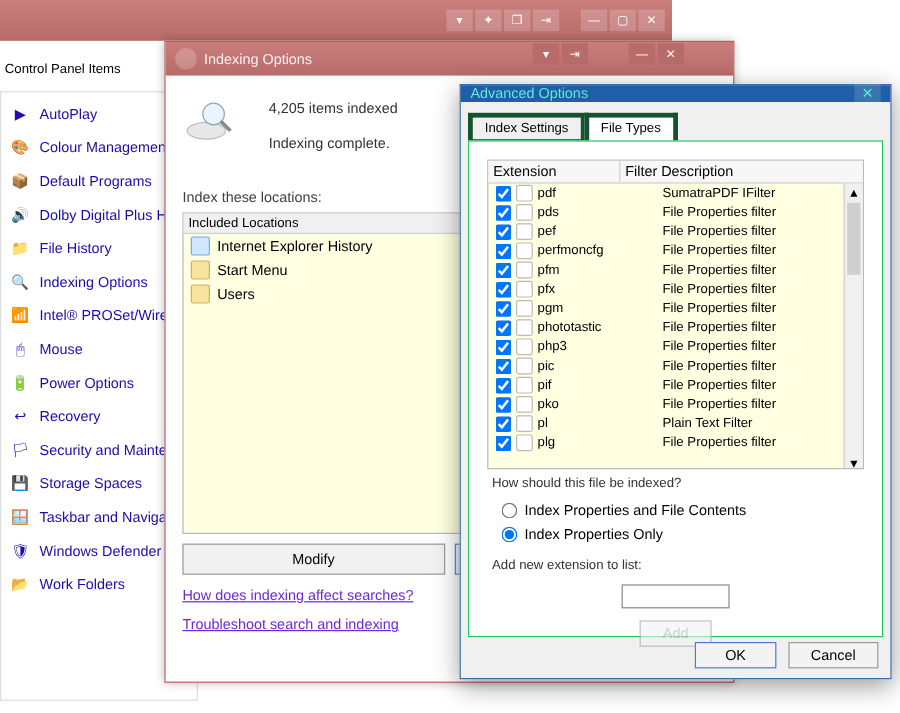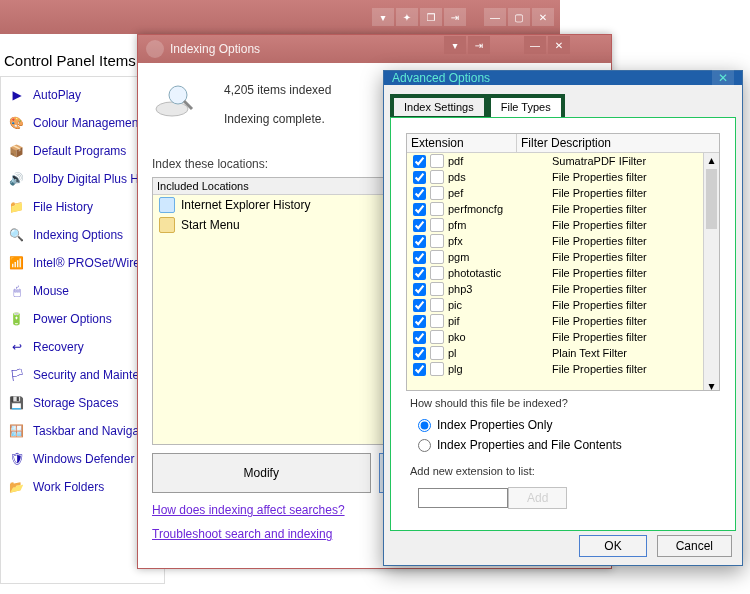--- a/index.html
+++ b/index.html
@@ -1,40 +1,40 @@
 <!DOCTYPE html>
 <html><head>
 <meta charset="utf-8">
 <style>
 * { box-sizing: border-box; margin: 0; padding: 0; font-family: "Segoe UI", Tahoma, sans-serif; font-size: 12px; }
 body { background: #fff; width: 750px; height: 594px; overflow: hidden; position: relative; }
 
 
 .cp-nav { position: absolute; left: 0; top: 44px; width: 165px; bottom: 10px; background: #fff; border: 1px solid #dcdcdc; padding: 4px 0; }
-.cp-title { position: absolute; left: 4px; top: 52px; font-size: 15px; }
+.cp-title { position: absolute; left: 4px; top: 52px; font-size: 11px; }
 .cp-item { display: flex; align-items: center; gap: 8px; padding: 6px 8px; color: #1a0dab; cursor: pointer; white-space: nowrap; overflow: hidden; }
 .cp-item .ico { width: 16px; height: 16px; flex: none; display: inline-flex; align-items: center; justify-content: center; font-size: 12px; }
 
 
 .win-index { position: absolute; left: 137px; top: 34px; width: 475px; height: 535px; background: #fff; border: 1px solid #b85c5c; box-shadow: 0 0 8px rgba(0,0,0,.3); }
 .win-index .titlebar { height: 28px; background: linear-gradient(#c97e7c,#b86c6a); display: flex; align-items: center; padding: 0 8px; color: #fff; }
 .win-index .titlebar .globe { width: 18px; height: 18px; background:#fff3; border-radius:50%; margin-right:6px;}
 .win-index .titlebar .tb-title { flex:1; font-size:12px; opacity:.9;}
 .win-index .body { padding: 18px 14px; }
 .mag { width:48px; height:42px; float:left; }
 .mag svg{width:100%;height:100%}
 .idx-stat { margin-left: 72px; color:#333; line-height:1.6; }
 .sect-lbl { clear:both; padding-top:28px; color:#404040; }
 .loc-box { margin-top:6px; border:1px solid #b9b9b9; height:268px; background:#ffffe1; }
 .loc-hdr { background:#f0f0f0; border-bottom:1px solid #cfcfcf; padding:2px 4px; font-size:11px;}
 .loc-row { display:flex; align-items:center; gap:6px; padding:2px 6px;}
 .fico { width:16px; height:16px; background:#f7e39e; border:1px solid #d6b24e; border-radius:2px;}
 .fico.g { background:#cfe8ff; border-color:#6bb0e6;}
 .btnrow { display:flex; gap:8px; margin-top:8px; }
-.wbtn { flex:1; height:40px; border:1px solid #9a9a9a; background:#f1f1f1; cursor:pointer; display:flex; align-items:center; justify-content:center; gap:6px; }
+.wbtn { flex:1; height:26px; border:1px solid #9a9a9a; background:#f1f1f1; cursor:pointer; display:flex; align-items:center; justify-content:center; gap:6px; }
 .wbtn.sel { border-color:#5a8fd6; background:#e4f0fc; }
 .shield{width:14px;height:14px;}
 .lnk { color:#6d28d9; text-decoration:underline; cursor:pointer; display:block; margin-top:10px;}
 
 
 .bgtitle { position:absolute; left:0; top:0; width:560px; height:34px; background:linear-gradient(#c97e7c,#b86c6a); display:flex; justify-content:flex-end; align-items:center; padding:0 6px; gap:2px;}
 .bgtitle .sq{width:22px;height:18px;background:#ffffff30;display:flex;align-items:center;justify-content:center;color:#fff;font-size:10px;}
 
 
 .dlg { position:absolute; left:383px; top:70px; width:360px; height:496px; background:#f0f0f0; border:1px solid #3a6ea5; box-shadow:0 6px 20px rgba(0,0,0,.4);}
@@ -51,21 +51,21 @@
 .ft-head .c2{flex:1;padding:2px 4px;}
 .ft-rows{flex:1;overflow-y:auto;}
 .ftr{display:flex;align-items:center;padding:1px 2px;}
 .ftr input{margin:0 4px;}
 .ftr .exti{width:14px;height:14px;margin-right:4px;background:#fff;border:1px solid #bbb;border-radius:2px;}
 .ftr .c1{width:104px;font-size:11px;}
 .ftr .c2{flex:1;font-size:11px;}
 .sb{width:16px;background:#f0f0f0;border-left:1px solid #cfcfcf;}
 .group{padding:6px 4px;font-size:11px;color:#333;}
 .radio{display:flex;align-items:center;gap:6px;padding:3px 12px;font-size:11px;}
-.addrow{display:flex;align-items:center;padding:4px 12px;}
+.addrow{display:flex;align-items:center;gap:10px;padding:4px 12px;flex-direction:column;}
 .addrow input[type=text]{width:90px;height:20px;border:1px solid #888;}
 .dbtn{height:22px;padding:0 18px;border:1px solid #9a9a9a;background:#f3f3f3;cursor:pointer;}
 .dlg .footer{position:absolute;bottom:8px;right:10px;display:flex;gap:10px;}
 
 
 .mini{position:absolute;left:444px;top:36px;display:flex;gap:2px;}
 .mini .sq{width:22px;height:18px;background:#b86c6a;color:#fff;display:flex;align-items:center;justify-content:center;font-size:10px;}
 </style>
 </head>
 <body>
@@ -168,20 +168,24 @@
       <div class="loc-hdr">Included Locations</div>
       <div id="locrows">
           <div class="loc-row">
             <span class="fico g"></span>
             <span>Internet Explorer History</span>
           </div>
           <div class="loc-row">
             <span class="fico"></span>
             <span>Start Menu</span>
           </div>
+          <div class="loc-row">
+            <span class="fico"></span>
+            <span>Users</span>
+          </div>
         </div>
     </div>
     <div class="btnrow">
       <button class="wbtn">
           <span>Modify</span>
         </button>
       <button class="wbtn sel">
         <svg class="shield" viewBox="0 0 14 14">
             <path d="M7 1 L13 3 V7 C13 10 10 12 7 13 C4 12 1 10 1 7 V3 Z" fill="#f6c842" stroke="#a87b12"></path>
             <path d="M7 1 L13 3 V7 L7 7 Z" fill="#3f7fe0"></path>
@@ -305,26 +309,26 @@
           </div>
         <div class="sb">
           <div style="text-align:center">▴</div>
           <div style="height:60px;background:#cfcfcf;margin:2px;"></div>
           <div style="text-align:center;margin-top:150px">▾</div>
         </div>
       </div>
     </div>
     <div class="group">How should this file be indexed?</div>
     <label class="radio">
+        <input type="radio" style=""> 
+        <span>Index Properties and File Contents</span>
+      </label>
+    <label class="radio">
         <input type="radio" checked="" style=""> 
         <span>Index Properties Only</span>
-      </label>
-    <label class="radio">
-        <input type="radio" style=""> 
-        <span>Index Properties and File Contents</span>
       </label>
     <div class="group" style="padding-top:10px">Add new extension to list:</div>
     <div class="addrow">
       <input type="text" style="">
       <button class="dbtn" disabled="" style="opacity:.6"><span>Add</span></button>
     </div>
   </div>
   <div class="footer">
     <button class="dbtn" style="border-color:#4a7fd0;padding:0 24px"><span>OK</span></button>
     <button class="dbtn"><span>Cancel</span></button>

